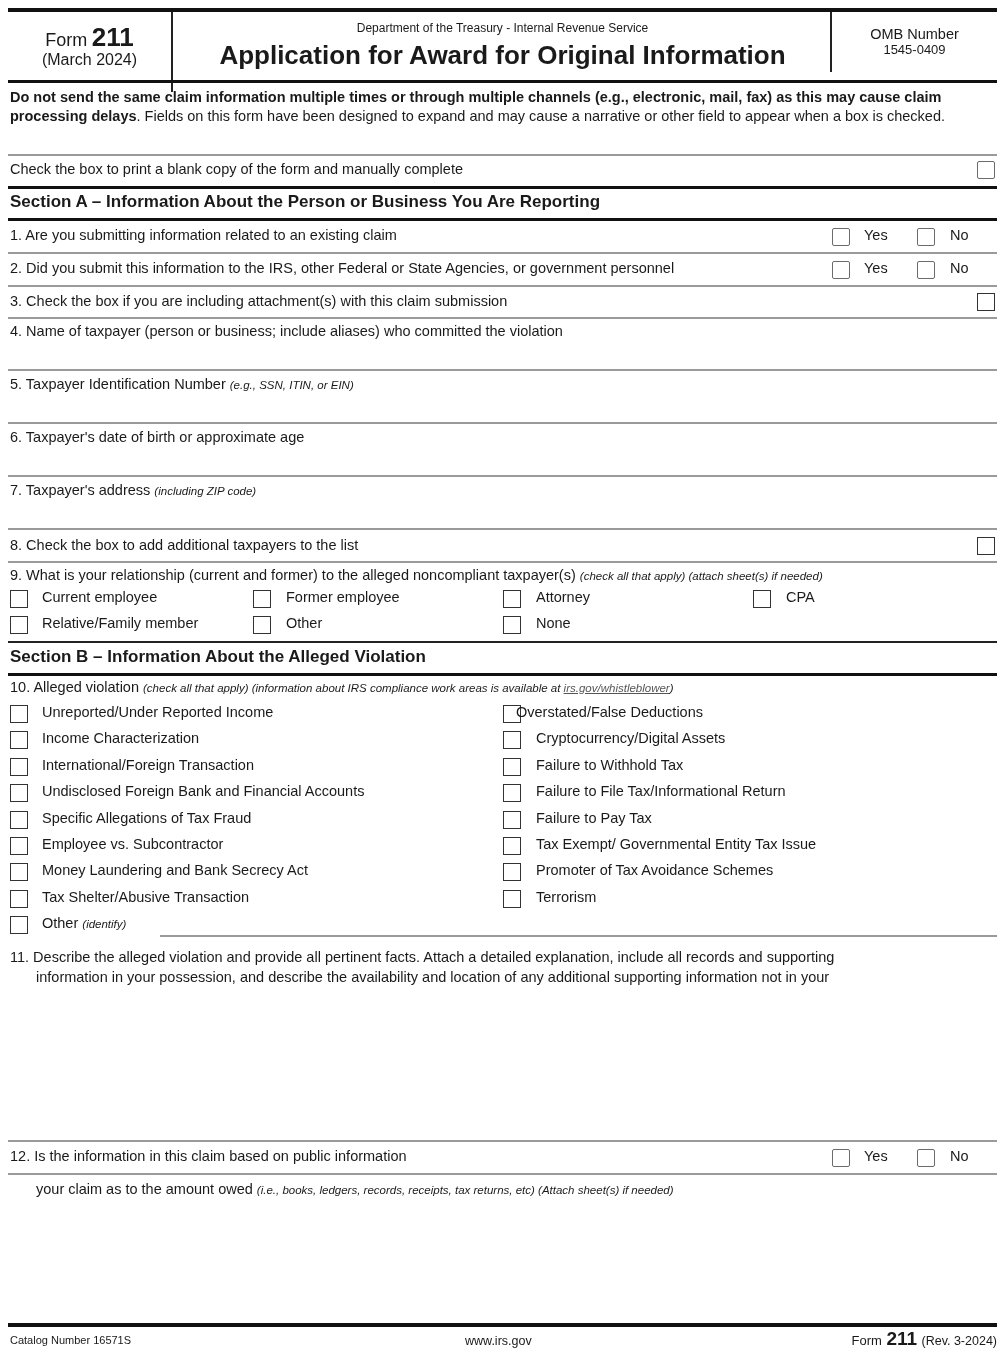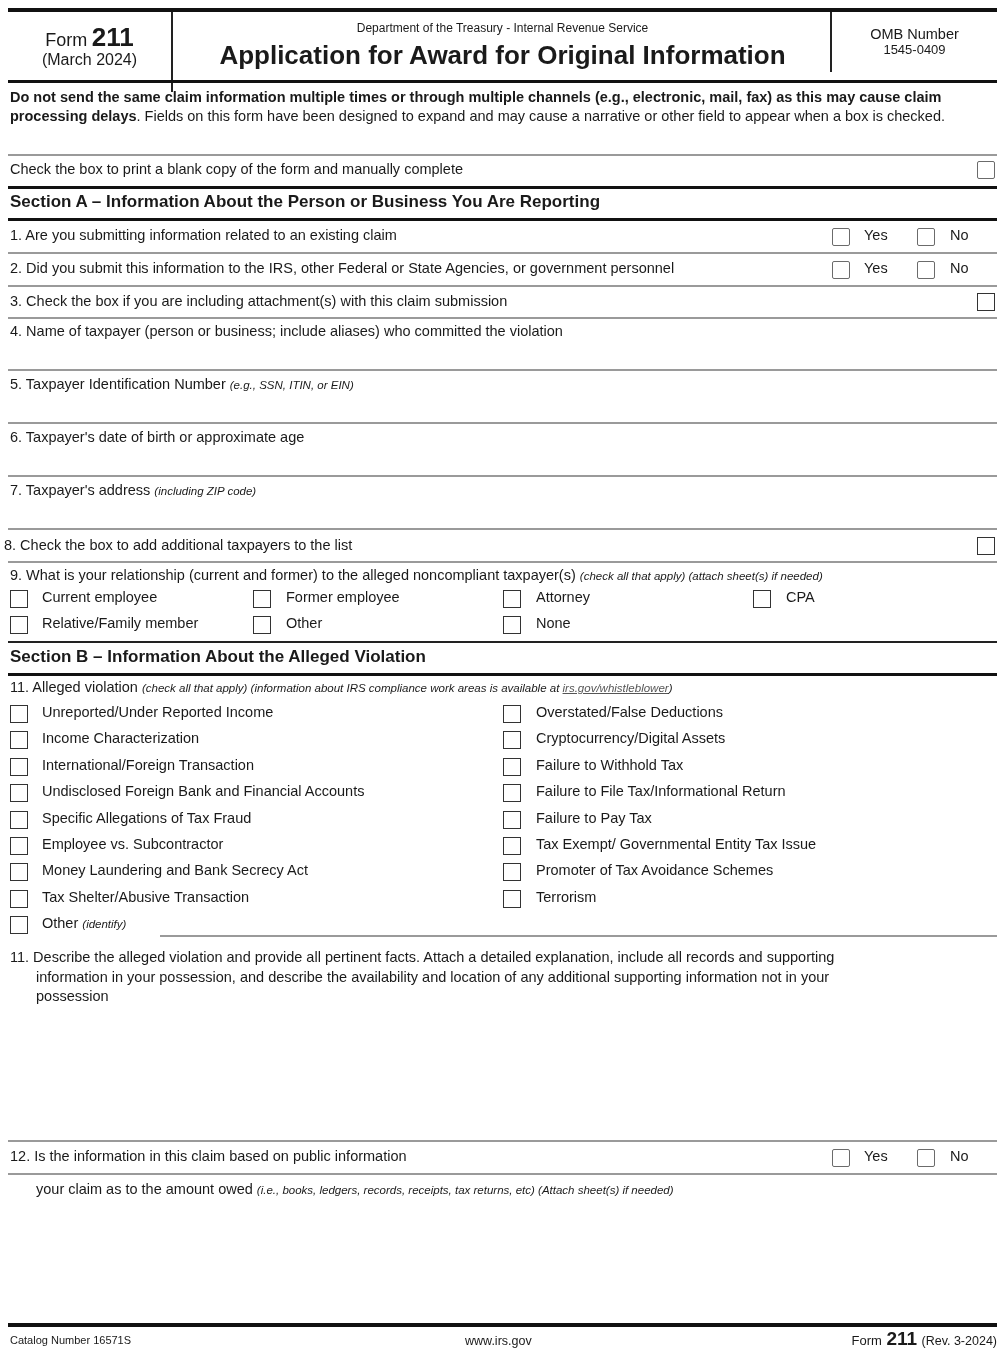--- a/index.html
+++ b/index.html
@@ -78,21 +78,21 @@
 <div class="hline" style="top:422px;"></div>
 
 <div class="txt" style="left:10px;top:429px;">6. Taxpayer's date of birth or approximate age</div>
 <input class="field" style="top: 449px;" value="">
 <div class="hline" style="top:475px;"></div>
 
 <div class="txt" style="left:10px;top:482px;"><span>7. Taxpayer's address </span><span class="ital">(including ZIP code)</span></div>
 <input class="field" style="top: 502px;" value="">
 <div class="hline" style="top:528px;"></div>
 
-<div class="txt" style="left:4px;top:537px;">8. Check the box to add additional taxpayers to the list</div>
+<div class="txt" style="left:10px;top:537px;">8. Check the box to add additional taxpayers to the list</div>
 <div class="cb dark" style="left:977px;top:537px;"></div>
 <div class="hline" style="top:561px;"></div>
 
 <div class="txt" style="left:10px;top:567px;"><span>9. What is your relationship (current and former) to the alleged noncompliant taxpayer(s) </span><span class="ital">(check all that apply) (attach sheet(s) if needed)</span></div>
 
 <div class="cb dark" style="left:10px;top:590px;"></div>
 <div class="txt" style="left:42px;top:589px;">Current employee</div>
 <div class="cb dark" style="left:253px;top:590px;"></div>
 <div class="txt" style="left:286px;top:589px;">Former employee</div>
 <div class="cb dark" style="left:503px;top:590px;"></div>
@@ -105,41 +105,41 @@
 <div class="cb dark" style="left:253px;top:616px;"></div>
 <div class="txt" style="left:286px;top:615px;">Other</div>
 <div class="cb dark" style="left:503px;top:616px;"></div>
 <div class="txt" style="left:536px;top:615px;">None</div>
 
 <div class="hline med" style="top:641px;"></div>
 
 <div class="sec" style="top:647px;">Section B – Information About the Alleged Violation</div>
 <div class="hline thick" style="top:673px;"></div>
 
-<div class="txt" style="left:10px;top:679px;"><span>11. Alleged violation </span><span class="ital">(check all that apply) (information about IRS compliance work areas is available at </span><a class="link ital" href="#">irs.gov/whistleblower</a><span class="ital">)</span></div>
+<div class="txt" style="left:10px;top:679px;"><span>10. Alleged violation </span><span class="ital">(check all that apply) (information about IRS compliance work areas is available at </span><a class="link ital" href="#">irs.gov/whistleblower</a><span class="ital">)</span></div>
 
 <div id="violations">
     <div class="cb dark" style="left: 10px; top: 705px;"></div>
     <div class="txt" style="left: 42px; top: 704px;">Unreported/Under Reported Income</div>
     <div class="cb dark" style="left: 10px; top: 731px;"></div>
     <div class="txt" style="left: 42px; top: 730px;">Income Characterization</div>
     <div class="cb dark" style="left: 10px; top: 758px;"></div>
     <div class="txt" style="left: 42px; top: 757px;">International/Foreign Transaction</div>
     <div class="cb dark" style="left: 10px; top: 784px;"></div>
     <div class="txt" style="left: 42px; top: 783px;">Undisclosed Foreign Bank and Financial Accounts</div>
     <div class="cb dark" style="left: 10px; top: 811px;"></div>
     <div class="txt" style="left: 42px; top: 810px;">Specific Allegations of Tax Fraud</div>
     <div class="cb dark" style="left: 10px; top: 837px;"></div>
     <div class="txt" style="left: 42px; top: 836px;">Employee vs. Subcontractor</div>
     <div class="cb dark" style="left: 10px; top: 863px;"></div>
     <div class="txt" style="left: 42px; top: 862px;">Money Laundering and Bank Secrecy Act</div>
     <div class="cb dark" style="left: 10px; top: 890px;"></div>
     <div class="txt" style="left: 42px; top: 889px;">Tax Shelter/Abusive Transaction</div>
     <div class="cb dark" style="left: 503px; top: 705px;"></div>
-    <div class="txt" style="left: 536px; top: 704px;">Overstated/False Deductions</div>
+    <div class="txt" style="left: 516px; top: 704px;">Overstated/False Deductions</div>
     <div class="cb dark" style="left: 503px; top: 731px;"></div>
     <div class="txt" style="left: 536px; top: 730px;">Cryptocurrency/Digital Assets</div>
     <div class="cb dark" style="left: 503px; top: 758px;"></div>
     <div class="txt" style="left: 536px; top: 757px;">Failure to Withhold Tax</div>
     <div class="cb dark" style="left: 503px; top: 784px;"></div>
     <div class="txt" style="left: 536px; top: 783px;">Failure to File Tax/Informational Return</div>
     <div class="cb dark" style="left: 503px; top: 811px;"></div>
     <div class="txt" style="left: 536px; top: 810px;">Failure to Pay Tax</div>
     <div class="cb dark" style="left: 503px; top: 837px;"></div>
     <div class="txt" style="left: 536px; top: 836px;">Tax Exempt/ Governmental Entity Tax Issue</div>
@@ -150,21 +150,20 @@
   </div>
 
 <div class="cb dark" style="left:10px;top:916px;"></div>
 <div class="txt" style="left:42px;top:915px;"><span>Other </span><span class="ital">(identify)</span></div>
 <input class="abs" style="left: 160px; top: 914px; width: 836px; height: 20px; border: none; outline: none; background: transparent; font-family: &quot;Liberation Sans&quot;, sans-serif; font-size: 14px;" value="">
 <div class="abs" style="left:160px;right:8px;top:935px;height:2px;background:#9a9a9a;"></div>
 
 <div class="abs" style="left:10px;top:948px;width:990px;font-size:14.5px;line-height:19.5px;">
   <div>11. Describe the alleged violation and provide all pertinent facts. Attach a detailed explanation, include all records and supporting</div>
   <div style="padding-left:26px;">information in your possession, and describe the availability and location of any additional supporting information not in your</div>
-  <div style="padding-left:26px;">possession</div>
 </div>
 <textarea class="field" style="top: 1010px; height: 125px;"></textarea>
 <div class="hline" style="top:1140px;"></div>
 
 <div class="txt" style="left:10px;top:1148px;">12. Is the information in this claim based on public information</div>
 <div class="cb" style="left:832px;top:1149px;"></div>
 <div class="txt" style="left:864px;top:1148px;">Yes</div>
 <div class="cb" style="left:917px;top:1149px;"></div>
 <div class="txt" style="left:950px;top:1148px;">No</div>
 <div class="hline" style="top:1173px;"></div>

